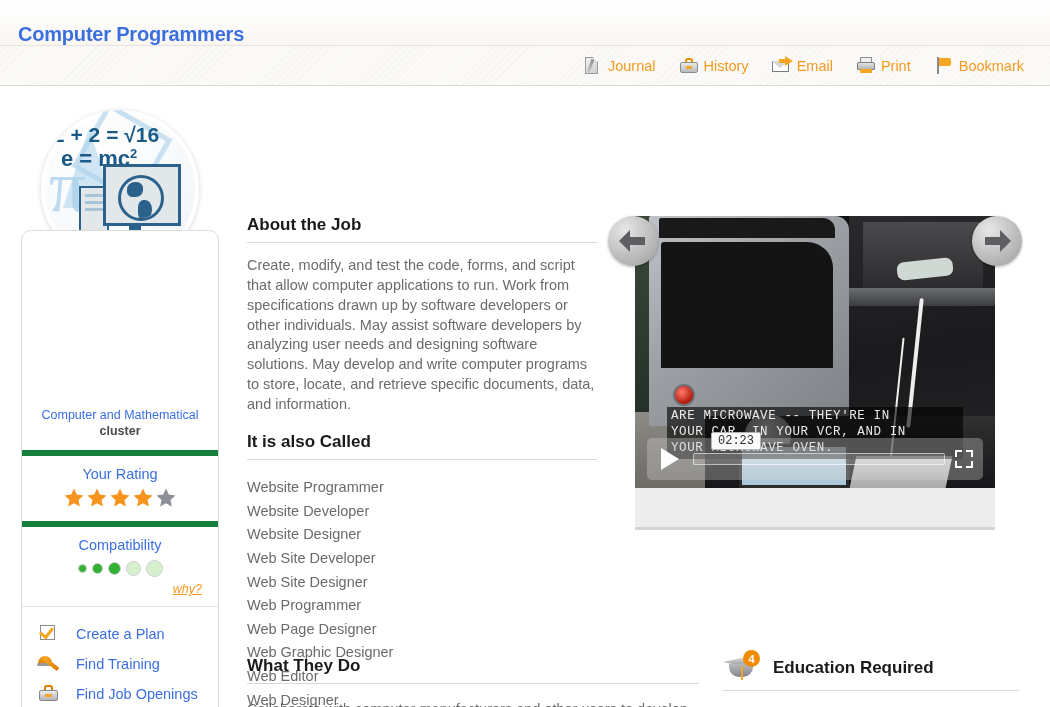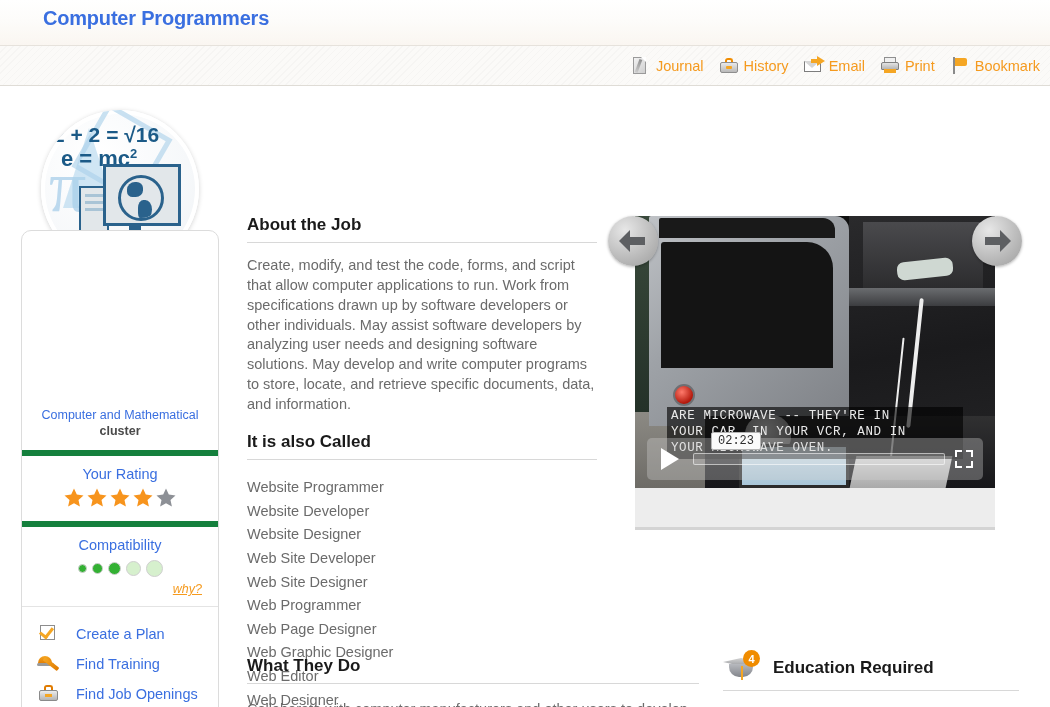--- a/index.html
+++ b/index.html
@@ -11,36 +11,35 @@
     font-family: "Liberation Sans", sans-serif;
   }
 
   
   .titlebar {
     position: absolute; left: 0; top: 0; width: 1050px; height: 46px;
     background: linear-gradient(to bottom, #ffffff 0%, #fdfcfa 45%, #faf6f1 100%);
     border-bottom: 1px solid #e6e2dc;
   }
   .titlebar .title {
-    position: absolute; left: 18px; top: 7px;
+    position: absolute; left: 18px; top: 23px;
     font-size: 20px; font-weight: bold; color: #3a6fe0;
     letter-spacing: -0.2px;
-    margin-left: 25px;
   }
 
   
   .toolbar {
     position: absolute; left: 0; top: 46px; width: 1050px; height: 40px;
     background-color: #fbfaf8;
     background-image: repeating-linear-gradient(
         -45deg, rgba(0,0,0,0.018) 0px, rgba(0,0,0,0.018) 1px,
         rgba(255,255,255,0) 1px, rgba(255,255,255,0) 5px);
     border-bottom: 1px solid #dfdcd6;
     display: flex; align-items: center; justify-content: flex-end;
-    padding-right: 4px; gap: 3px;
+    padding-right: 20px; gap: 11px;
   }
   .tool-btn {
     display: flex; align-items: center; gap: 5px;
     padding: 2px 6px; cursor: pointer;
   }
   .tool-btn .tlabel { font-size: 14.5px; color: #f59a1e; }
   .tool-ico { width: 20px; height: 19px; position: relative; flex: 0 0 auto; }
 
   
   .ico-journal .pg {

